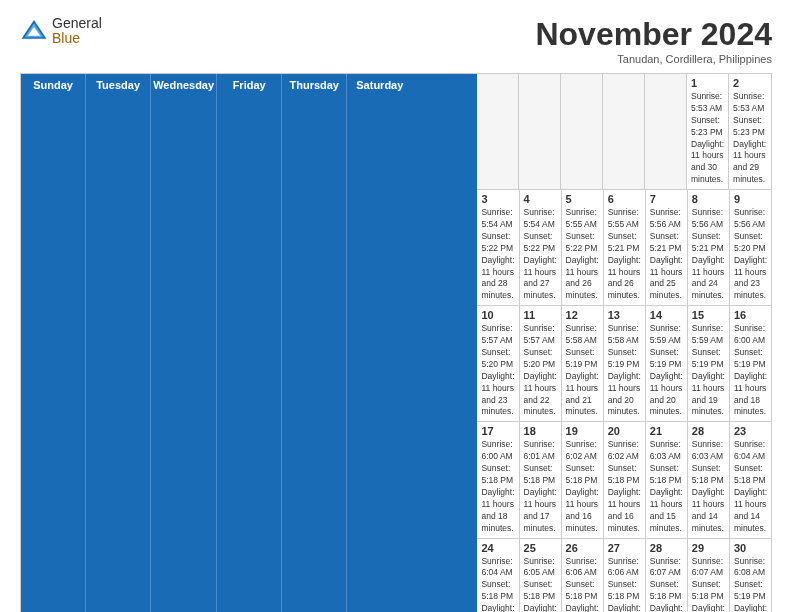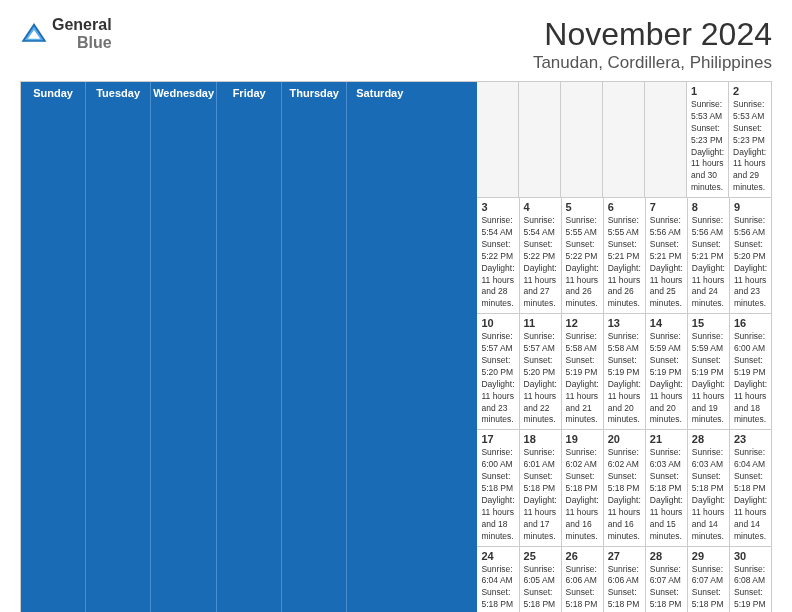--- a/index.html
+++ b/index.html
@@ -22,40 +22,40 @@
       justify-content: space-between;
       align-items: flex-start;
       margin-bottom: 8px;
     }
     .logo {
       display: flex;
       align-items: center;
       gap: 4px;
     }
     .logo-text {
-      font-size: 16px;
-      font-weight: bold;
+      font-size: 14px;
+      font-weight: normal;
       line-height: 1.1;
     }
     .logo-general { color: #333; }
-    .logo-blue { color: #737373; text-align: right; }
+    .logo-blue { color: #a16207; }
     .logo-icon {
       width: 28px;
       height: 28px;
     }
     .title-block {
       text-align: right;
     }
     .month-title {
       font-size: 32px;
-      font-weight: normal;
+      font-weight: bold;
       color: #333;
     }
     .subtitle {
-      font-size: 17px;
+      font-size: 11px;
       color: #555;
     }
     .calendar {
       flex: 1;
       display: flex;
       flex-direction: row;
       border: 1px solid #ccc;
     }
     .cal-header {
       display: grid;

